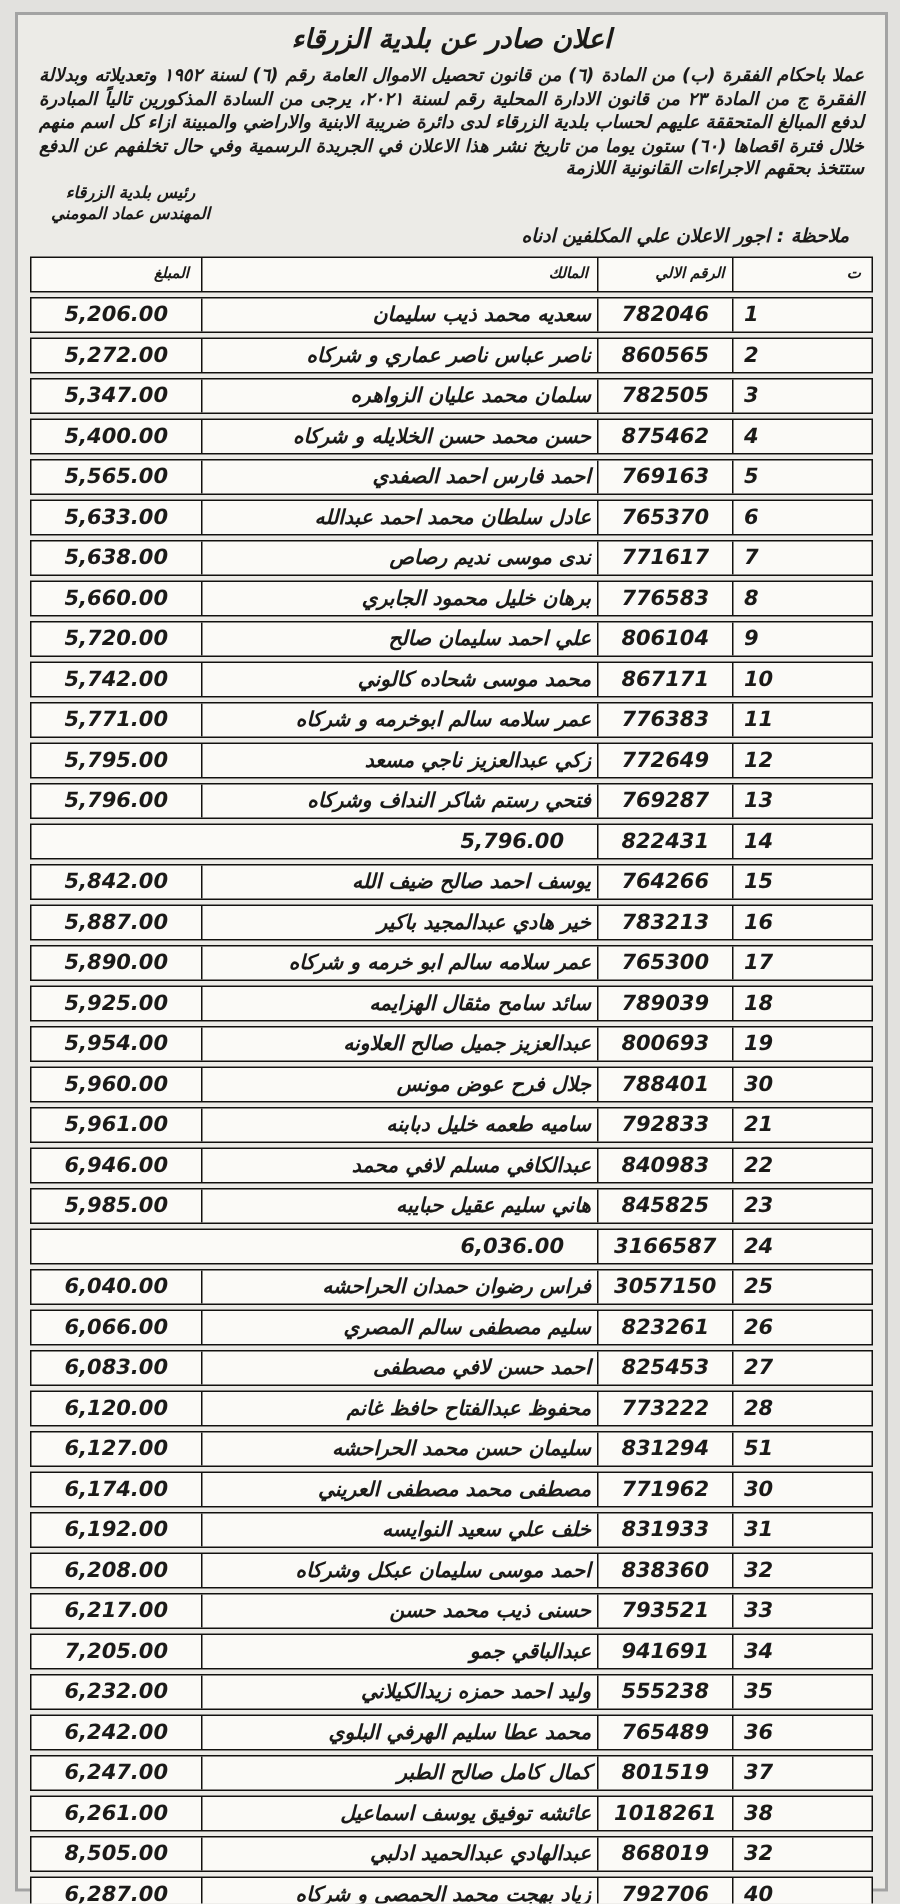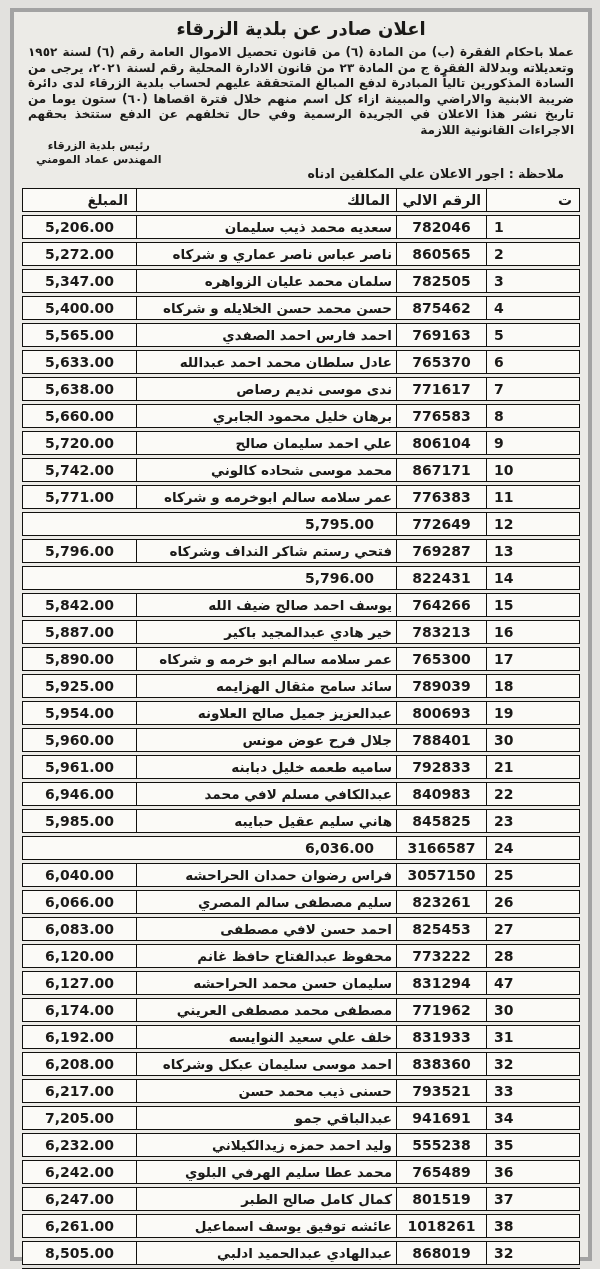--- a/index.html
+++ b/index.html
@@ -14,23 +14,24 @@
     position: relative;
     width: 600px;
     height: 1269px;
     background: #e2e1de;
     overflow: hidden;
   }
   .frame {
     position: absolute;
     left: 10px; top: 8px;
     width: 582px; height: 1253px;
-    border: 4px solid #a3a3a3;
+    border: 2px solid #a3a3a3;
     background: #ecebe7;
     padding: 4px 6px;
+    font-style: italic;
   }
   .title {
     text-align: center;
     font-size: 18px;
     font-weight: bold;
     margin-top: 2px;
     letter-spacing: 0.5px;
   }
   .body-text {
     margin-top: 6px;
@@ -80,21 +81,21 @@
     white-space: nowrap;
     font-weight: bold;
     font-size: 13.5px;
   }
   .cell:not(:first-child) { border-left: none; }
   .cell + .cell { border-right: 1.6px solid #12110f; }
   .c-serial  { width: 92px;  justify-content: flex-start; padding-inline-start: 7px; font-size: 14px; }
   .c-autonum { width: 90px;  justify-content: center; font-size: 14px; }
   .c-owner   { flex: 1;      justify-content: flex-start; padding-inline-start: 4px; }
   .c-amount  { width: 114px; justify-content: center; font-size: 14px; }
-  .hrow .cell { font-size: 14px; }
+  .hrow .cell { font-size: 10px; }
   .hrow .c-amount { justify-content: flex-start; padding-inline-start: 8px; }
   .hrow .c-owner  { padding-inline-start: 6px; }
   .hrow .c-autonum{ justify-content: flex-start; padding-inline-start: 5px; }
   .num { direction: ltr; unicode-bidi: embed; }
 </style>
 </head>
 <body>
 
 <div class="page">
   <div class="frame">
@@ -181,20 +182,21 @@
   </div>
           <div class="trow">
     <div class="cell c-serial num">11</div>
     <div class="cell c-autonum num">776383</div>
     <div class="cell c-owner">عمر سلامه سالم ابوخرمه و شركاه</div>
     <div class="cell c-amount num">5,771.00</div>
   </div>
           <div class="trow">
     <div class="cell c-serial num">12</div>
     <div class="cell c-autonum num">772649</div>
+    <div class="cell c-owner">زكي عبدالعزيز ناجي مسعد</div>
     <div class="cell c-amount num">5,795.00</div>
   </div>
           <div class="trow">
     <div class="cell c-serial num">13</div>
     <div class="cell c-autonum num">769287</div>
     <div class="cell c-owner">فتحي رستم شاكر النداف وشركاه</div>
     <div class="cell c-amount num">5,796.00</div>
   </div>
           <div class="trow">
     <div class="cell c-serial num">14</div>
@@ -278,21 +280,21 @@
     <div class="cell c-owner">احمد حسن لافي مصطفى</div>
     <div class="cell c-amount num">6,083.00</div>
   </div>
           <div class="trow">
     <div class="cell c-serial num">28</div>
     <div class="cell c-autonum num">773222</div>
     <div class="cell c-owner">محفوظ عبدالفتاح حافظ غانم</div>
     <div class="cell c-amount num">6,120.00</div>
   </div>
           <div class="trow">
-    <div class="cell c-serial num">47</div>
+    <div class="cell c-serial num">51</div>
     <div class="cell c-autonum num">831294</div>
     <div class="cell c-owner">سليمان حسن محمد الحراحشه</div>
     <div class="cell c-amount num">6,127.00</div>
   </div>
           <div class="trow">
     <div class="cell c-serial num">30</div>
     <div class="cell c-autonum num">771962</div>
     <div class="cell c-owner">مصطفى محمد مصطفى العريني</div>
     <div class="cell c-amount num">6,174.00</div>
   </div>

